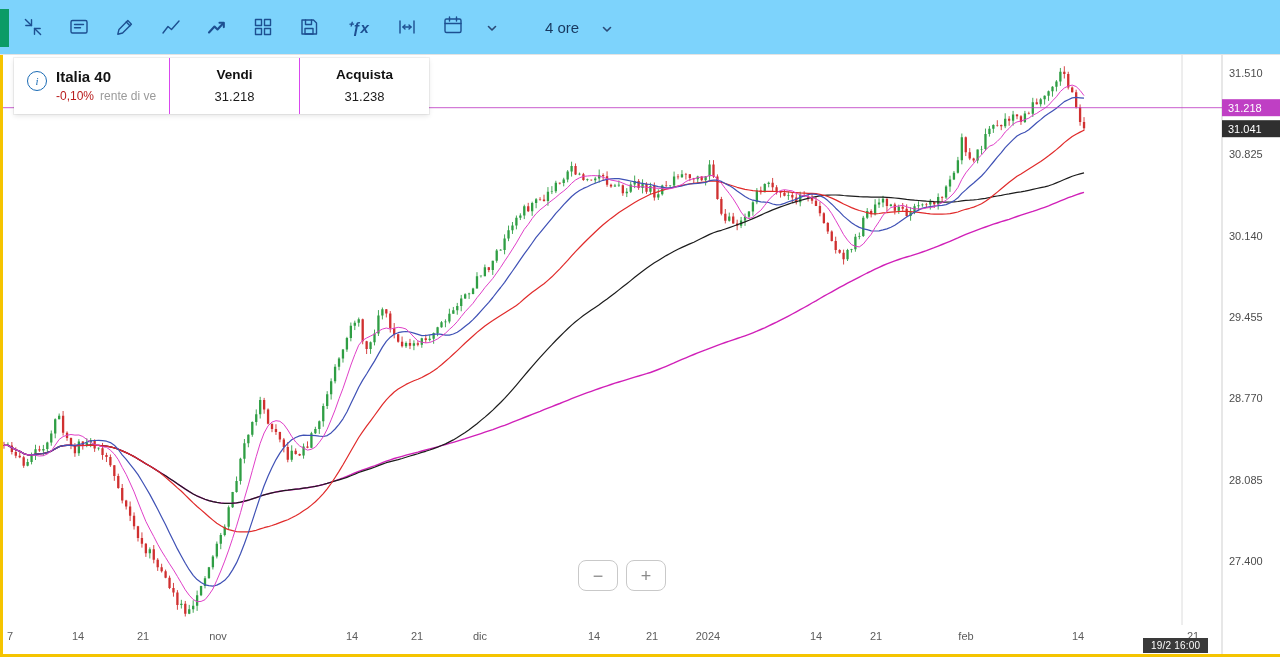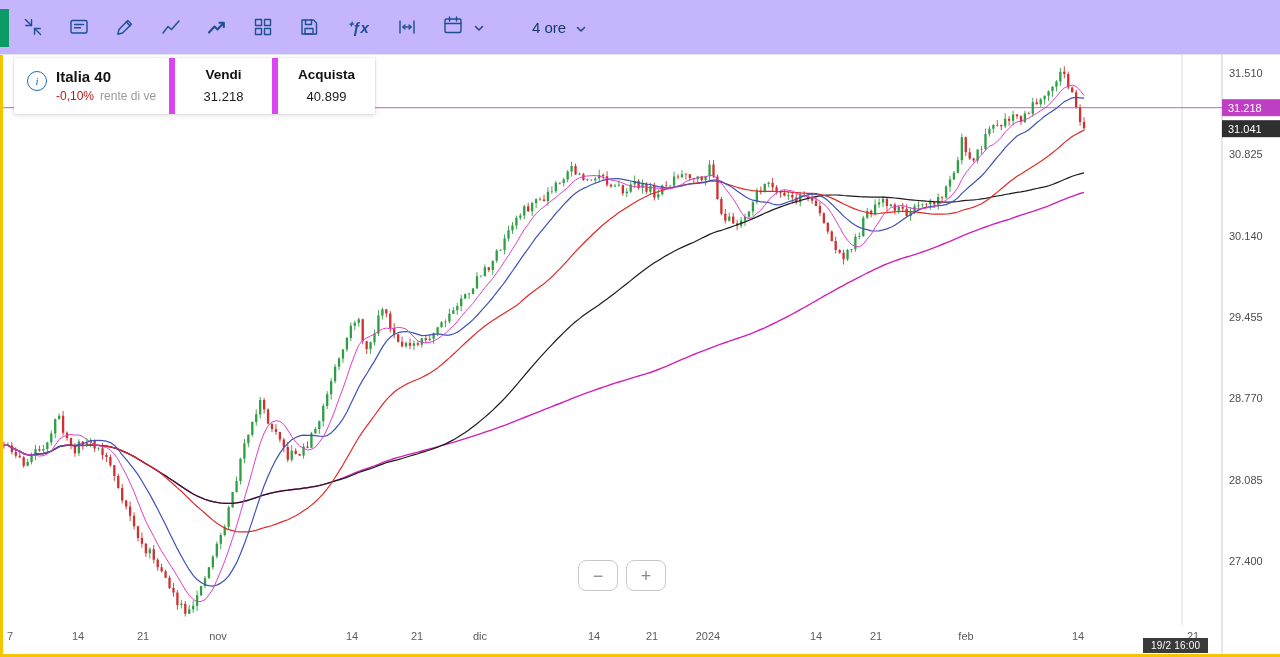--- a/index.html
+++ b/index.html
@@ -3,57 +3,57 @@
 <meta charset="utf-8">
 <style>
   html,body{margin:0;padding:0;}
   body{
     width:1280px;height:657px;position:relative;overflow:hidden;
     background:#ffffff;font-family:"Liberation Sans",sans-serif;
     -webkit-font-smoothing:antialiased;
   }
   
   .toolbar{
-    position:absolute;top:0;left:0;right:0;height:54px;background:#c4b5fd;
+    position:absolute;top:0;left:0;right:0;height:54px;background:#7dd3fc;
     border-bottom:1px solid #e3e3e3;display:flex;align-items:center;
     padding-left:16px;gap:12px;z-index:30;
   }
   .tool-btn{
     width:34px;height:34px;display:flex;align-items:center;justify-content:center;
     border-radius:4px;cursor:pointer;flex:none;
   }
   .tool-btn svg{display:block;}
   .ic{stroke:#1d4f91;fill:none;stroke-width:1.4;stroke-linecap:round;stroke-linejoin:round;}
   .ic-bold{stroke:#1d4f91;fill:none;stroke-width:2.1;stroke-linecap:round;stroke-linejoin:round;}
   .fx-btn{
     min-width:40px;height:34px;display:flex;align-items:center;justify-content:center;
     color:#1d4f91;font-size:15px;font-style:italic;font-weight:600;cursor:pointer;border-radius:4px;
   }
-  .combo{display:flex;align-items:center;gap:10px;cursor:pointer;padding:4px 6px;border-radius:4px;}
+  .combo{display:flex;align-items:center;gap:23px;cursor:pointer;padding:4px 6px;border-radius:4px;}
   .timeframe{margin-left:24px;color:#17385f;font-size:15px;}
   .chev{stroke:#2a4a77;fill:none;stroke-width:1.6;stroke-linecap:round;stroke-linejoin:round;}
   .green-tab{position:absolute;left:0;top:9px;width:9px;height:38px;background:#0c9b66;z-index:31;cursor:pointer;}
 
   
   .info-card{
     position:absolute;left:14px;top:58px;height:56px;background:#fff;z-index:40;
     display:flex;align-items:stretch;
     box-shadow:0 0 0 1px rgba(0,0,0,0.05),0 2px 5px rgba(0,0,0,0.10);
   }
   .sec-main{display:flex;align-items:flex-start;gap:9px;width:136px;padding:10px 6px 8px 13px;}
   .info-icon{
     width:18px;height:18px;border:1.5px solid #1a6bb5;border-radius:50%;color:#1a6bb5;
     font-size:11px;font-style:italic;font-family:"Liberation Serif",serif;
     display:flex;align-items:center;justify-content:center;margin-top:3px;flex:none;cursor:pointer;
   }
   .inst-name{font-size:15px;font-weight:700;color:#141414;white-space:nowrap;}
   .change-row{display:flex;gap:6px;align-items:baseline;margin-top:4px;}
   .inst-change{color:#b91c1c;font-size:12px;}
   .partial{color:#9a9a9a;font-size:12px;white-space:nowrap;}
-  .trade-sec{width:89px;border-left:6px solid #d946ef;text-align:center;padding:9px 4px;cursor:pointer;}
+  .trade-sec{width:89px;border-left:1px solid #d946ef;text-align:center;padding:9px 20px;cursor:pointer;}
   .trade-label{font-size:13.5px;font-weight:700;color:#111;}
   .trade-price{font-size:13px;color:#1b1b1b;margin-top:7px;}
 
   
   #chart-svg{position:absolute;left:0;top:0;z-index:5;}
   .axis-overlay{position:absolute;z-index:8;}
 
   
   .zoom{position:absolute;left:578px;top:560px;display:flex;gap:8px;z-index:20;}
   .zoom-btn{
@@ -239,21 +239,21 @@
         <span class="partial">rente di ve</span>
       </div>
     </div>
   </div>
   <div class="trade-sec">
     <div class="trade-label">Vendi</div>
     <div class="trade-price">31.218</div>
   </div>
   <div class="trade-sec">
     <div class="trade-label">Acquista</div>
-    <div class="trade-price">40.899</div>
+    <div class="trade-price">31.238</div>
   </div>
 </div>
 
 <div class="zoom">
   <div class="zoom-btn">−</div>
   <div class="zoom-btn">+</div>
 </div>
 
 <div class="timestamp">19/2 16:00</div>
 <div class="edge-left"></div>

